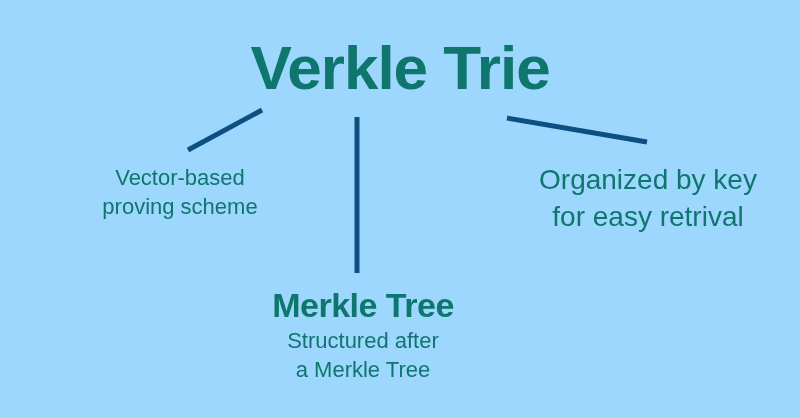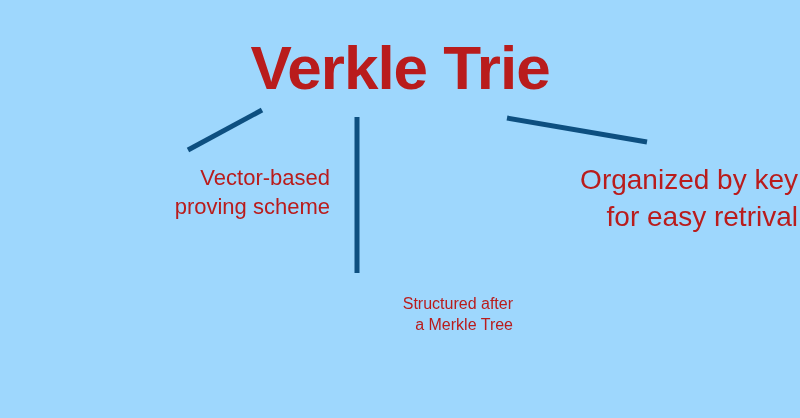--- a/index.html
+++ b/index.html
@@ -22,32 +22,31 @@
   #connector-layer {
     position: absolute;
     left: 0;
     top: 0;
     width: 800px;
     height: 418px;
   }
   .node {
     position: absolute;
     text-align: center;
-    color: #b91c1c;
+    color: #0f766e;
   }
   .node-title {
     font-weight: bold;
     letter-spacing: -0.5px;
     white-space: nowrap;
   }
   .node-desc {
     font-weight: normal;
     line-height: 1.33;
     white-space: pre-line;
-    text-align: right;
   }
   
   #node-root {
     left: 0;
     top: 33px;
     width: 800px;
   }
   #node-root .node-title {
     font-size: 62px;
     line-height: 70px;
@@ -71,22 +70,22 @@
   #node-merkle {
     left: 213px;
     top: 284px;
     width: 300px;
   }
   #node-merkle .node-title {
     font-size: 34px;
     line-height: 42px;
   }
   #node-merkle .node-desc {
-    font-size: 16px;
-    margin-top: 9px;
+    font-size: 22px;
+    margin-top: 0;
   }
   
   #node-retrieval {
     left: 498px;
     top: 156px;
     width: 300px;
   }
   #node-retrieval .node-title {
     font-size: 34px;
     line-height: 42px;
@@ -110,20 +109,21 @@
   <div class="node" id="node-root">
     <div class="node-title">Verkle Trie</div>
   </div>
 
   <div class="node" id="node-vector">
     <div class="node-desc">Vector-based
 proving scheme</div>
   </div>
 
   <div class="node" id="node-merkle">
+    <div class="node-title">Merkle Tree</div>
     <div class="node-desc">Structured after
 a Merkle Tree</div>
   </div>
 
   <div class="node" id="node-retrieval">
     <div class="node-desc">Organized by key
 for easy retrival</div>
   </div>
 
 </div>

